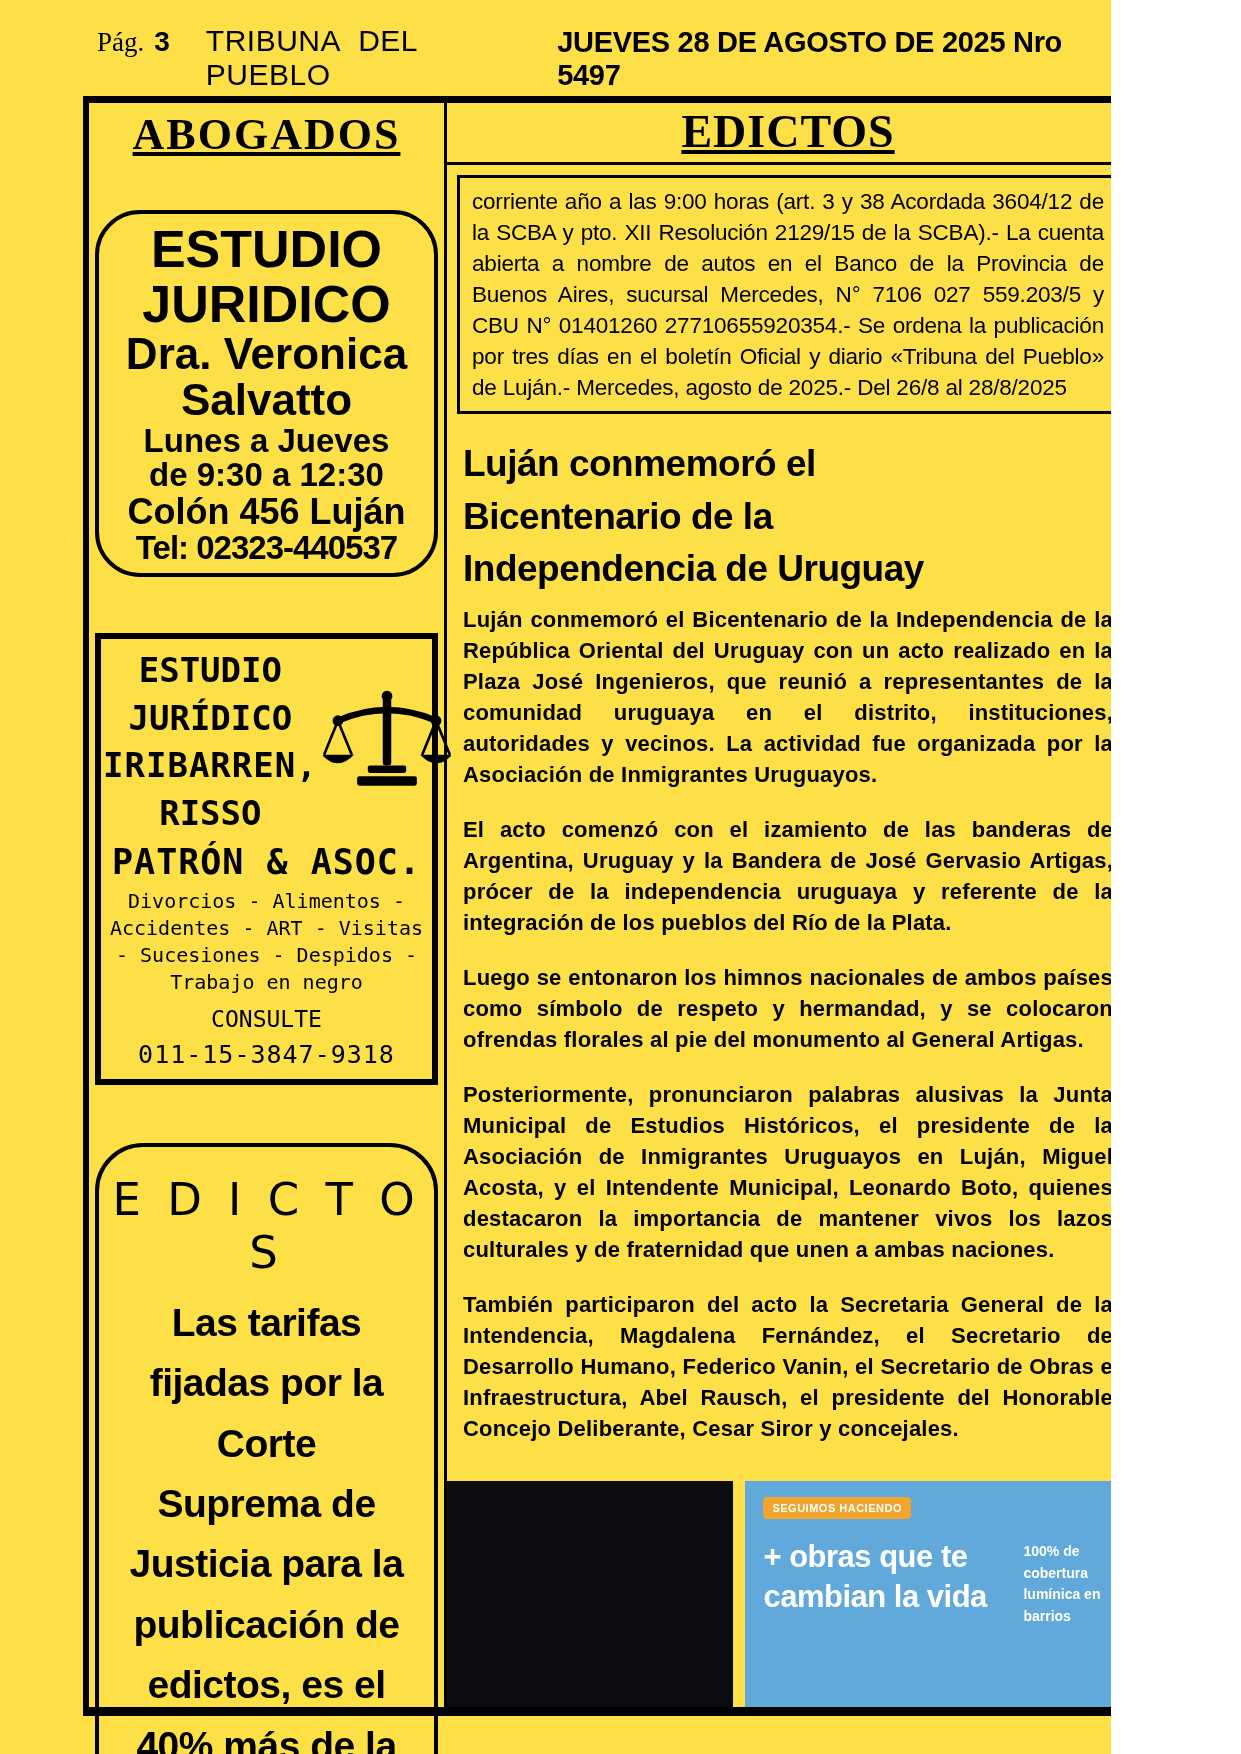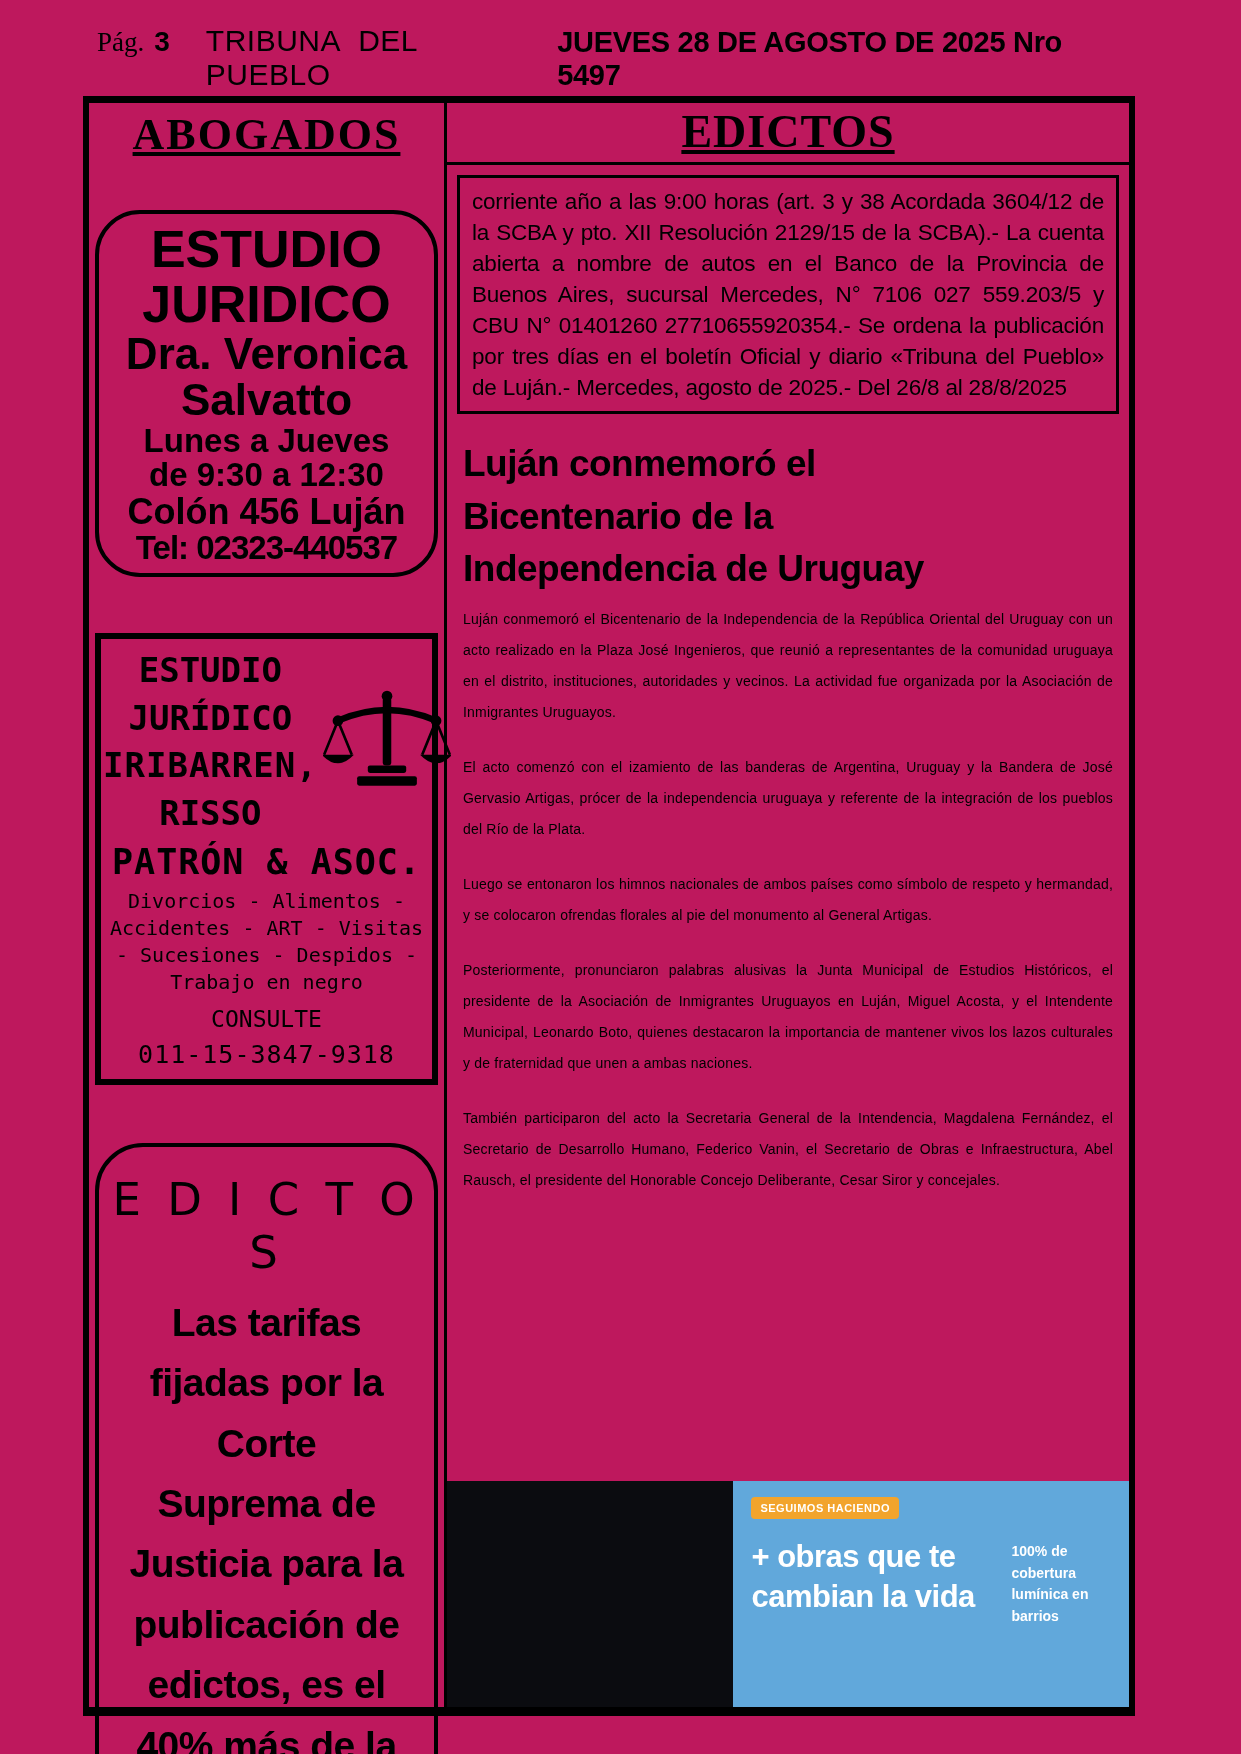--- a/index.html
+++ b/index.html
@@ -1,16 +1,16 @@
 <!DOCTYPE html>
 <html><head>
 <meta charset="utf-8">
 <style>
   html,body{margin:0;padding:0;background:#ffffff;}
-  .canvas{position:relative;width:1241px;height:1754px;background:#be185d;overflow:hidden;
+  .canvas{position:relative;width:1111px;height:1754px;background:#fde047;overflow:hidden;
           font-family:"Liberation Sans",sans-serif;color:#000;}
 
   
   .masthead{position:absolute;left:83px;top:44px;width:1052px;height:50px;
             display:flex;justify-content:space-between;align-items:flex-end;
             padding:0 6px 2px 14px;box-sizing:border-box;}
   .masthead-left{display:flex;align-items:baseline;gap:10px;}
   .page-label{font-family:"Liberation Serif",serif;font-size:27px;}
   .page-number{font-family:"Liberation Sans",sans-serif;font-size:28px;font-weight:bold;}
   .paper-name{font-size:30px;font-weight:normal;word-spacing:10px;letter-spacing:.5px;margin-left:26px;}
@@ -58,25 +58,25 @@
   
   .right-col{flex:1;display:flex;flex-direction:column;box-sizing:border-box;}
   .edictos-header{border-bottom:3px solid #000;text-align:center;padding:2px 0 4px 0;}
   .edictos-title{font-family:"Liberation Serif",serif;font-size:46px;font-weight:bold;
                  letter-spacing:1px;text-decoration:underline;}
   .legal-box{border:3px solid #000;margin:10px 10px 8px 10px;padding:8px 12px;
              font-size:22.5px;line-height:1.38;text-align:justify;letter-spacing:-.2px;}
   .article-title{text-align:left;font-size:37px;font-weight:600;line-height:1.42;
                  margin:16px 0 8px 16px;letter-spacing:-.5px;}
   .article-body{padding:0 16px;}
-  .article-body p{font-size:14px;font-weight:400;text-align:justify;
+  .article-body p{font-size:22px;font-weight:700;text-align:justify;
                   line-height:31px;margin:0 0 24px 0;letter-spacing:.2px;}
 
   
-  .banner{margin-top:auto;height:226px;display:flex;overflow:hidden;}
+  .banner{margin-top:auto;height:226px;display:flex;overflow:hidden;gap:12px;}
   .banner-photo{width:42%;background-color:#0b0c10;
     background-image:
       repeating-linear-gradient(113deg, rgba(255,235,190,.22) 0 2px, transparent 2px 24px),
       repeating-linear-gradient(27deg, rgba(220,255,225,.14) 0 2px, transparent 2px 30px),
       repeating-radial-gradient(circle at 35% 35%, rgba(255,255,230,.55) 0 1.2px, transparent 2px 13px),
       radial-gradient(circle at 20% 25%, rgba(255,170,80,.8) 0 4px, transparent 10px),
       radial-gradient(circle at 70% 15%, rgba(170,140,255,.7) 0 5px, transparent 12px),
       radial-gradient(circle at 55% 75%, rgba(140,200,130,.5) 0 14px, transparent 40px),
       radial-gradient(circle at 85% 60%, rgba(255,140,60,.6) 0 5px, transparent 14px),
       linear-gradient(135deg,#15181e 0%,#0c0e12 38%,#17201ا 0,#121a12 70%,#0a0a0e 100%);}

